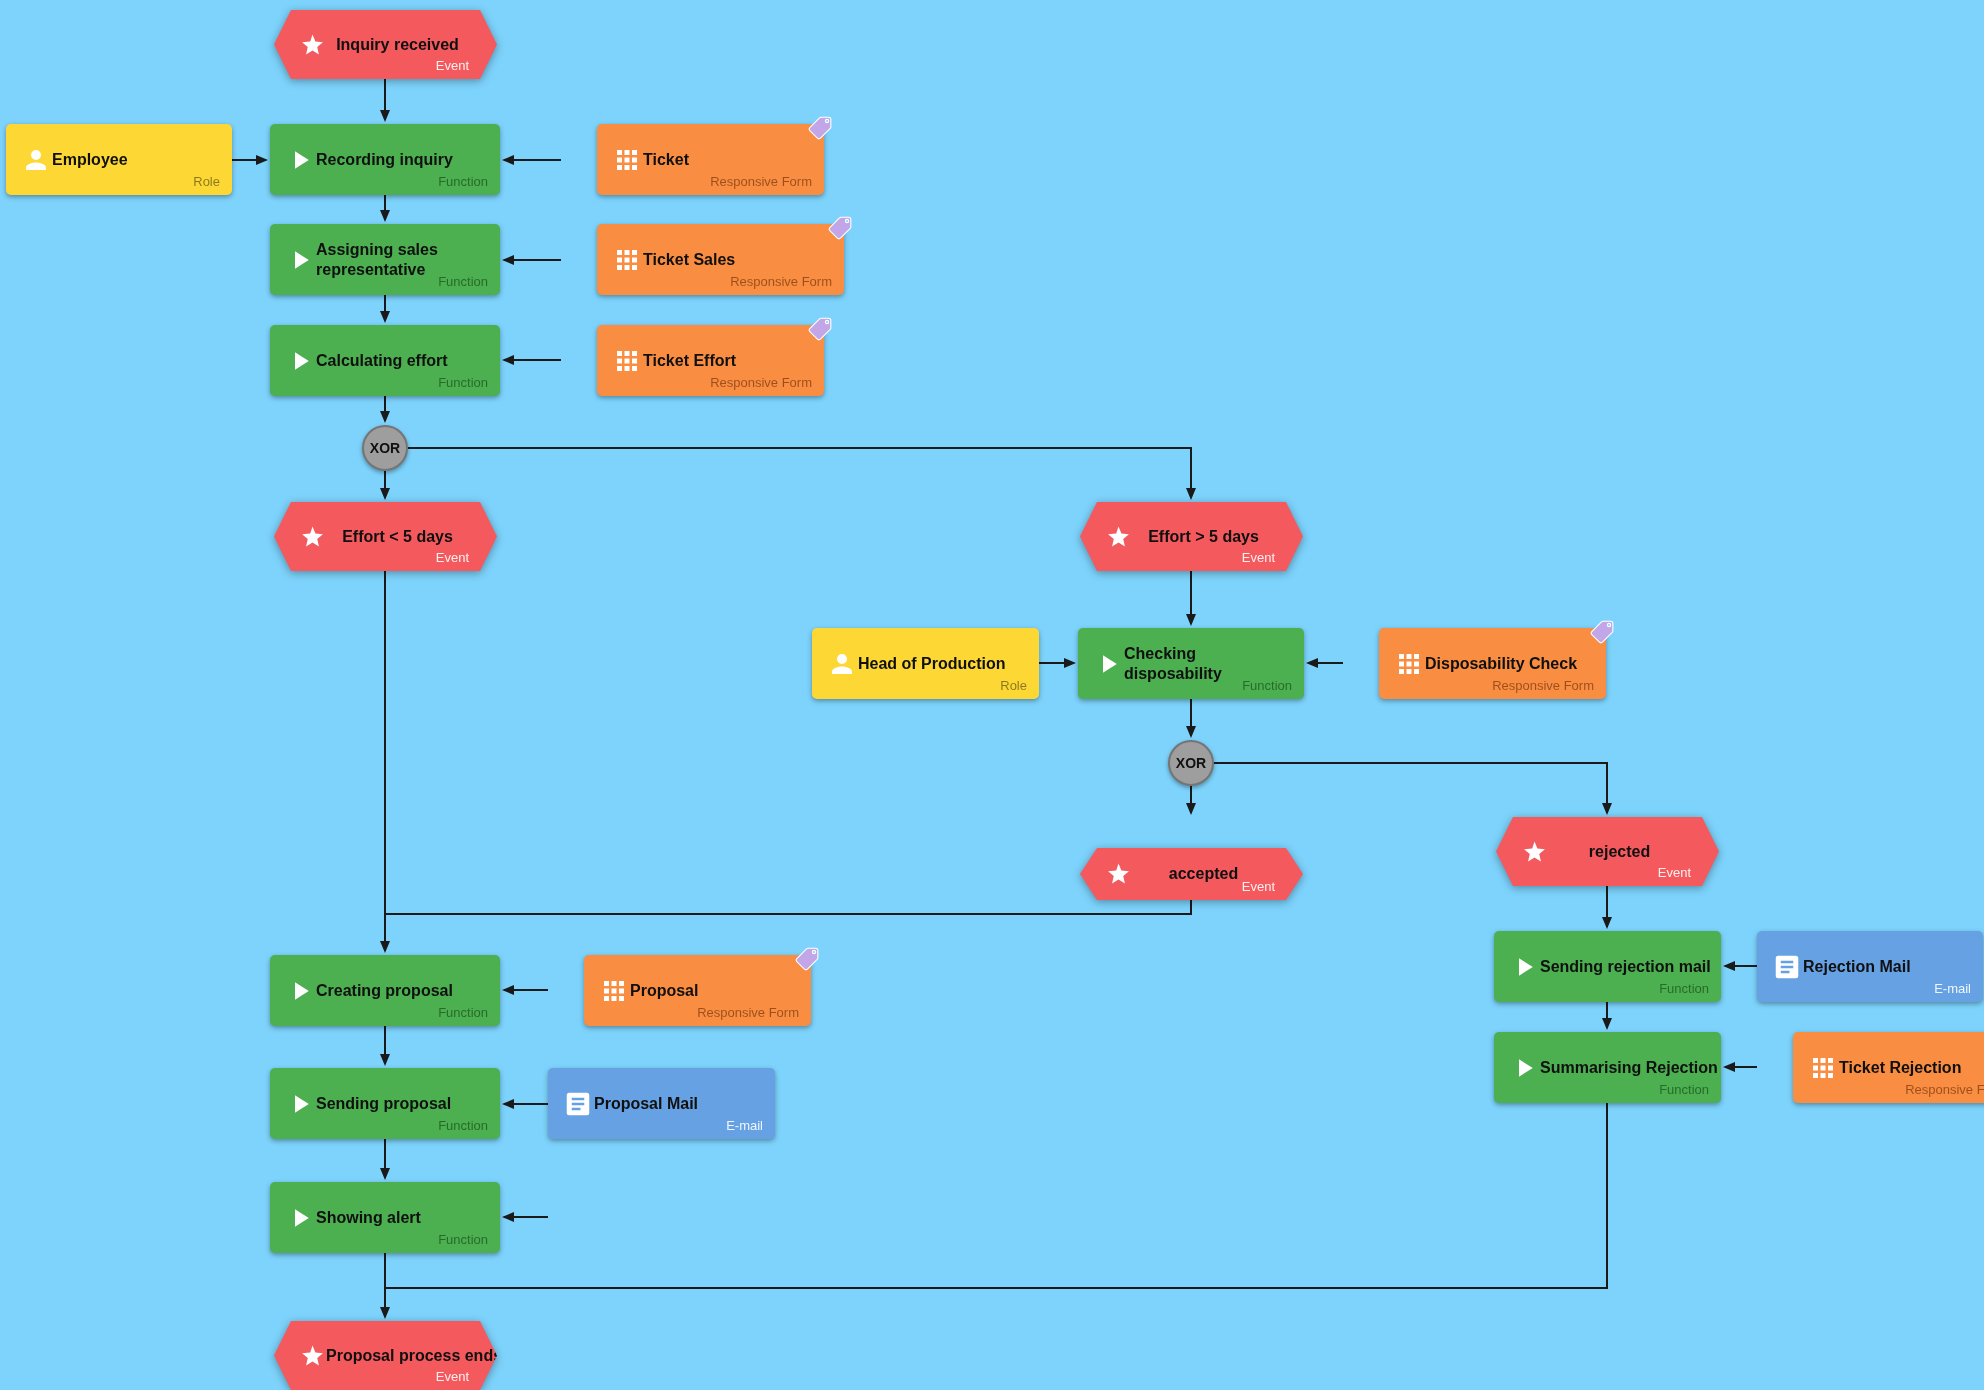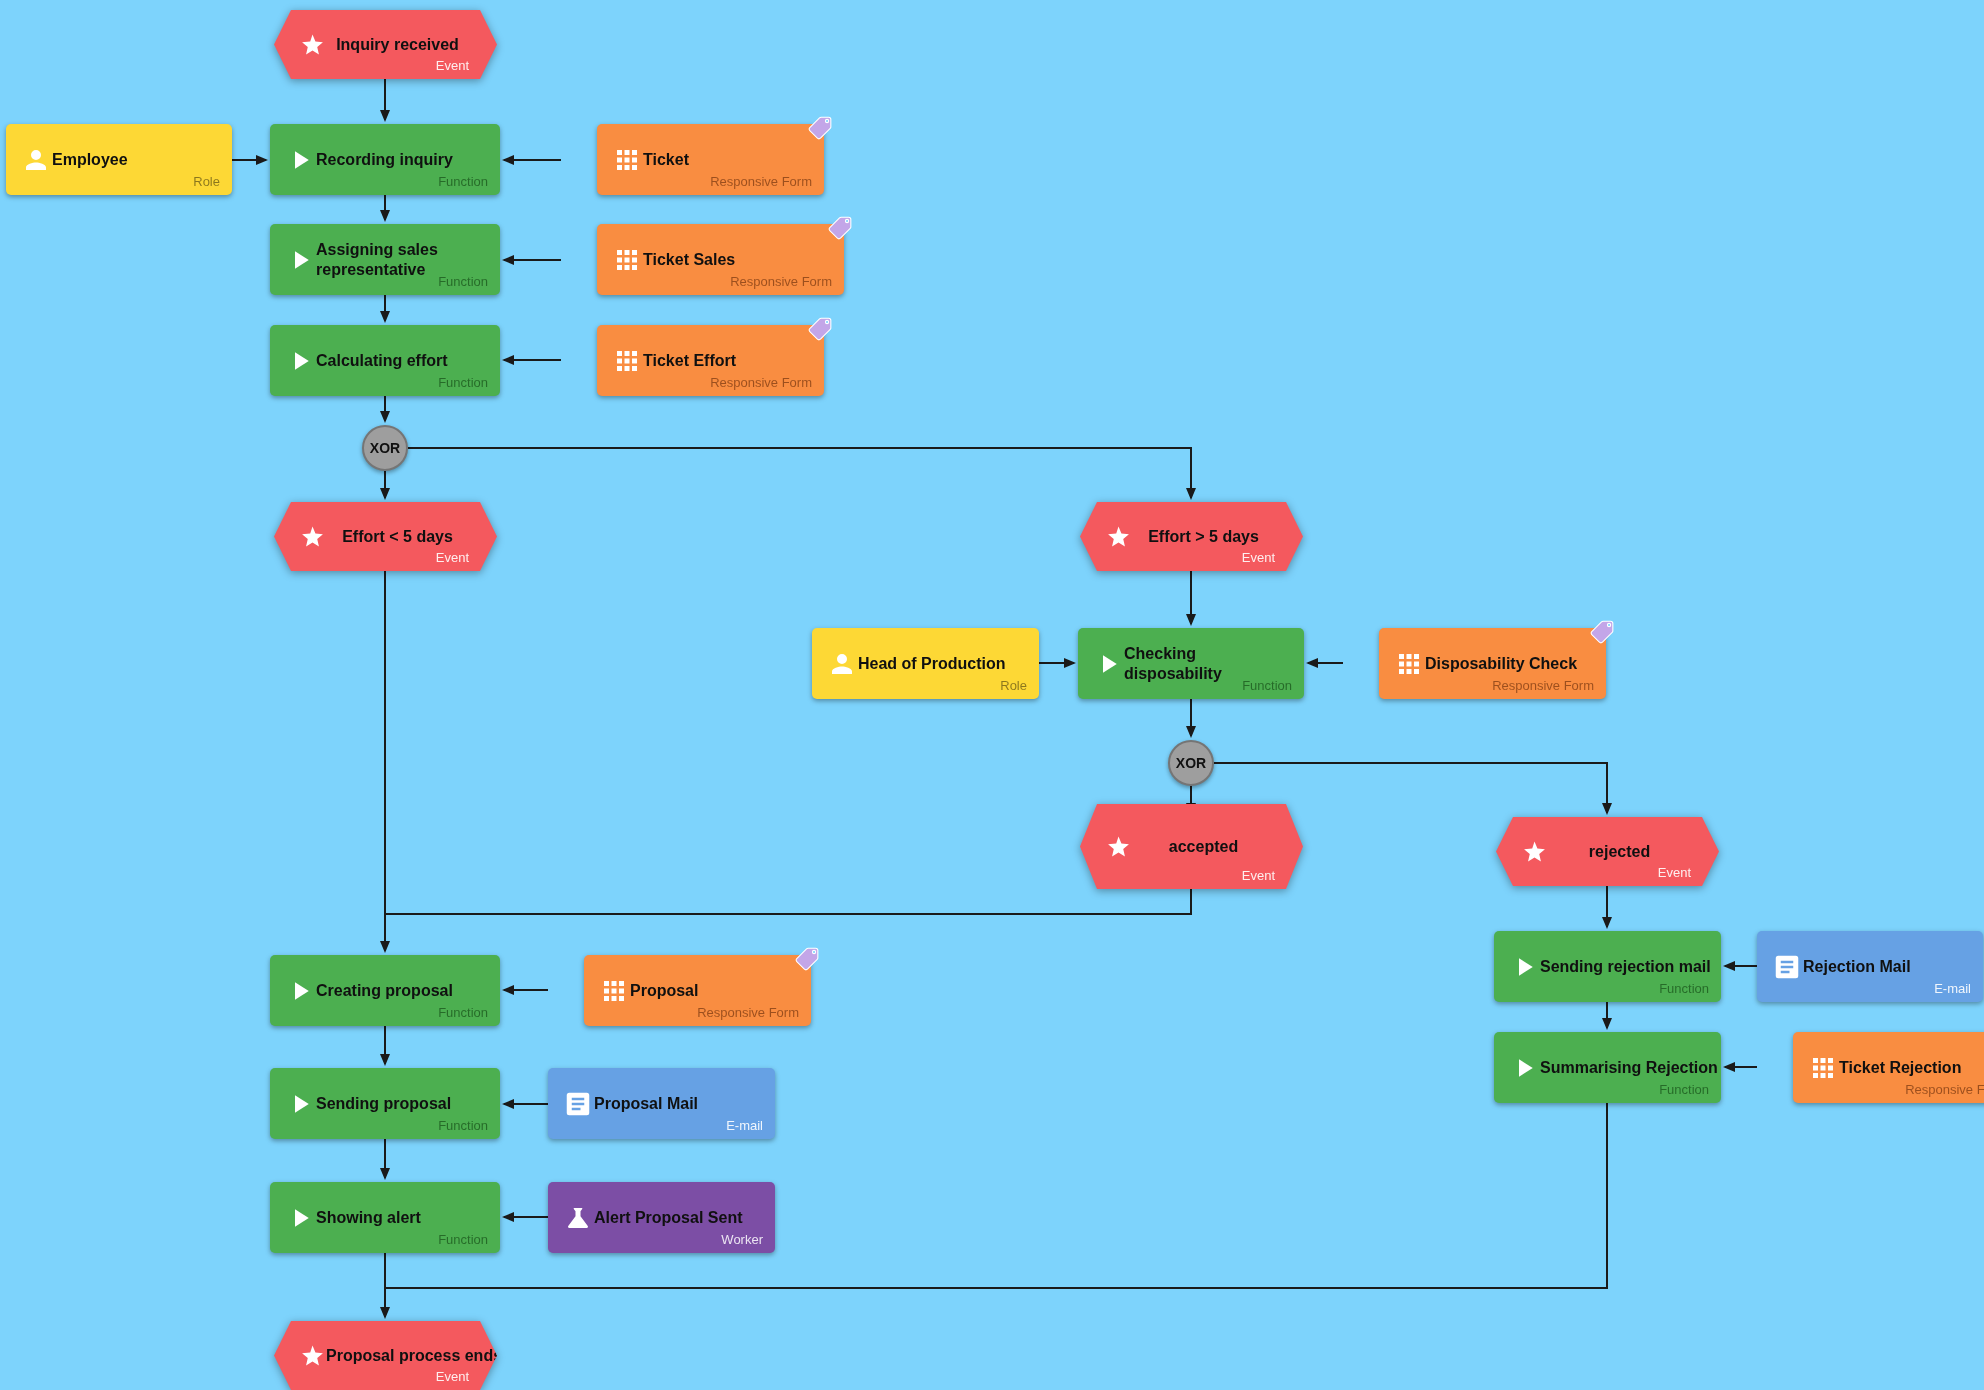--- a/index.html
+++ b/index.html
@@ -119,21 +119,21 @@
       <span class="icon">
           <svg viewBox="0 0 24 24" fill="#fff">
             <path d="m12 17.27 6.18 3.73-1.64-7.03L22 9.24l-7.19-.61L12 2 9.81 8.63 2 9.24l5.46 4.73L5.82 21z"></path>
           </svg>
         </span>
       <span class="title">Effort &gt; 5 days</span>
       <span class="type">Event</span>
     </div>
   </div>
 
-  <div class="ev" style="left:1080px;top:804px;width:223px;height:85px">
+  <div class="ev" style="left:1080px;top:848px;width:223px;height:52px">
     <div class="shape">
       <span class="icon">
           <svg viewBox="0 0 24 24" fill="#fff">
             <path d="m12 17.27 6.18 3.73-1.64-7.03L22 9.24l-7.19-.61L12 2 9.81 8.63 2 9.24l5.46 4.73L5.82 21z"></path>
           </svg>
         </span>
       <span class="title">accepted</span>
       <span class="type">Event</span>
     </div>
   </div>
@@ -363,29 +363,20 @@
   <div class="node email" style="left:1757px;top:931px;width:226px;height:71px">
     <span class="icon">
         <svg viewBox="0 0 24 24" fill="#fff">
           <path d="M19 3H5a2 2 0 0 0-2 2v14a2 2 0 0 0 2 2h14a2 2 0 0 0 2-2V5a2 2 0 0 0-2-2zm-5 14H7v-2h7zm3-4H7v-2h10zm0-4H7V7h10z"></path>
         </svg>
       </span>
     <span class="title">Rejection Mail</span>
     <span class="type">E-mail</span>
   </div>
 
-  <div class="node worker" style="left:548px;top:1182px;width:227px;height:71px">
-    <span class="icon">
-        <svg viewBox="0 0 24 24" fill="#fff">
-          <path d="M19.8 18.4 14 10.67V6.5l1.35-1.69c.26-.33.03-.81-.39-.81H9.04c-.42 0-.65.48-.39.81L10 6.5v4.17L4.2 18.4c-.49.66-.02 1.6.8 1.6h14c.82 0 1.29-.94.8-1.6z"></path>
-        </svg>
-      </span>
-    <span class="title">Alert Proposal Sent</span>
-    <span class="type">Worker</span>
-  </div>
 
   <div class="gateway" style="left:362px;top:425px">
     <span>XOR</span>
   </div>
   <div class="gateway" style="left:1168px;top:740px">
     <span>XOR</span>
   </div>
 
 </div>
 

